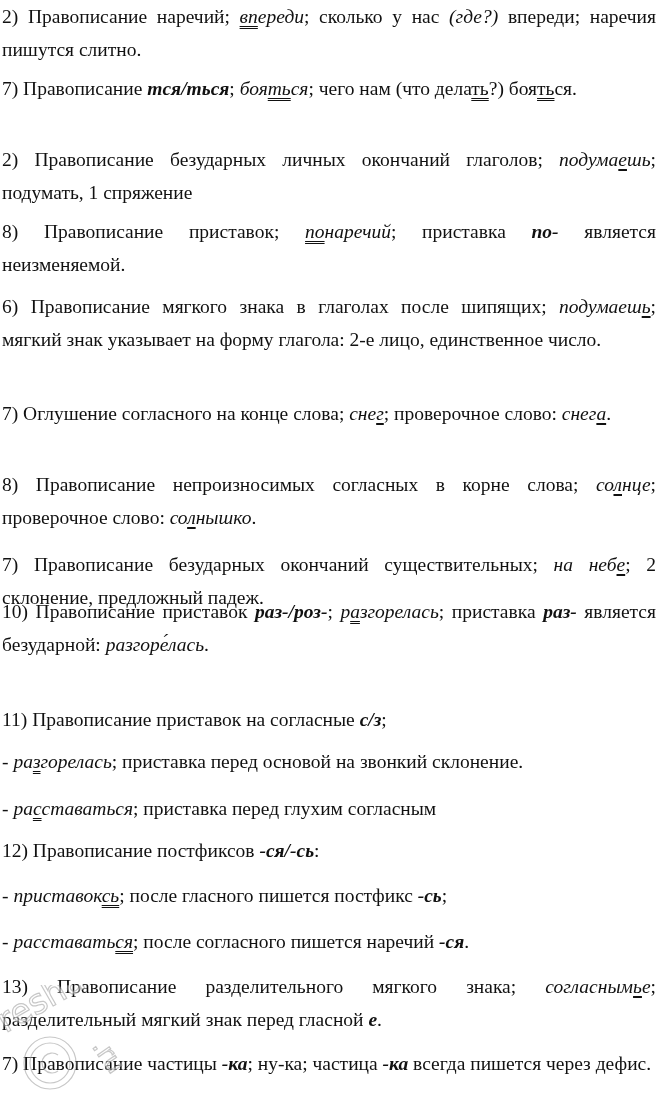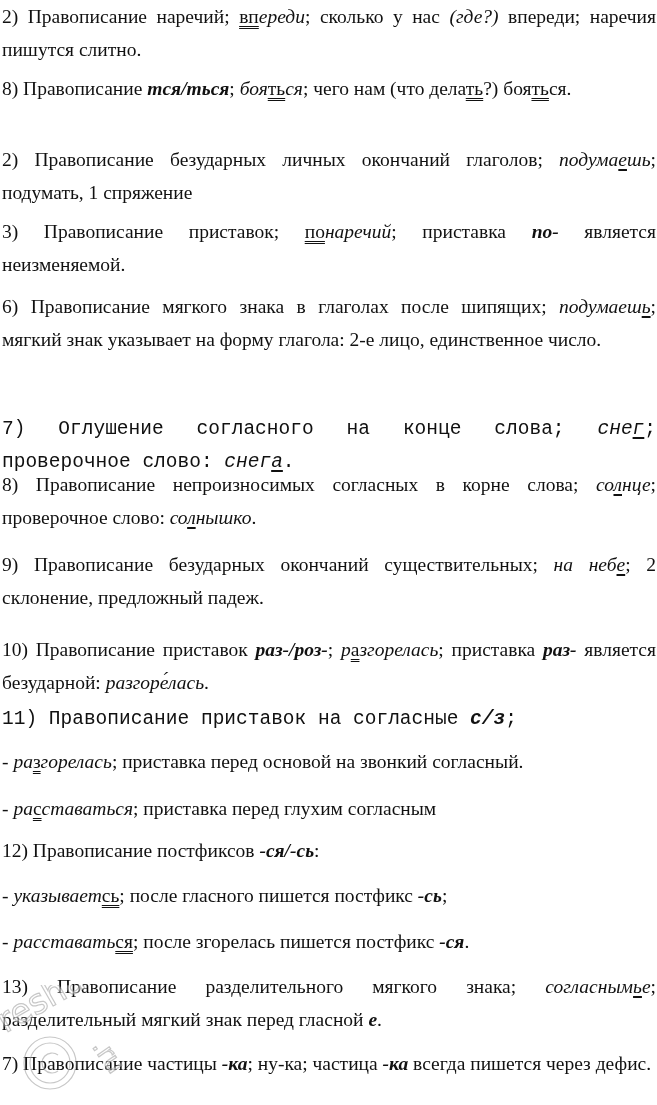--- a/index.html
+++ b/index.html
@@ -24,50 +24,50 @@
       text-align: justify;
       text-align-last: left;
       position: absolute;
       left: 0;
       width: 654px;
     }
     .seg-i { font-style: italic; margin-top: 37px; }
     .seg-b { font-weight: bold; font-style: italic; }
     .seg-uu { text-decoration: underline double; text-decoration-thickness: 1px; text-underline-offset: 3px; }
     .seg-iu { font-style: italic; text-decoration: underline; text-decoration-thickness: 1.5px; text-underline-offset: 3px; }
-    .seg-iuu { text-decoration: underline double; text-decoration-thickness: 1px; text-underline-offset: 3px; }
+    .seg-iuu { font-style: italic; text-decoration: underline double; text-decoration-thickness: 1px; text-underline-offset: 3px; }
     .watermark {
       position: absolute;
       left: 0px;
       top: 985px;
       width: 175px;
       height: 120px;
       pointer-events: none;
       opacity: 0.55;
     }
   </style>
 </head>
 <body>
 
 <div class="doc" id="doc">
     <p class="para" style="top: 0px;"><span>2) Правописание наречий; </span><span class="seg-iuu">вп</span><span class="seg-i">ереди</span><span>; сколько у нас </span><span class="seg-i">(где?)</span><span> впереди; наречия пишутся слитно.</span></p>
-    <p class="para" style="top: 72px;"><span>8) Правописание </span><span class="seg-b">тся/ться</span><span>; </span><span class="seg-i">боя</span><span class="seg-iuu">ть</span><span class="seg-i">ся</span><span>; чего нам (что дела</span><span class="seg-uu">ть</span><span>?) боя</span><span class="seg-uu">ть</span><span>ся.</span></p>
+    <p class="para" style="top: 72px;"><span>7) Правописание </span><span class="seg-b">тся/ться</span><span>; </span><span class="seg-i">боя</span><span class="seg-iuu">ть</span><span class="seg-i">ся</span><span>; чего нам (что дела</span><span class="seg-uu">ть</span><span>?) боя</span><span class="seg-uu">ть</span><span>ся.</span></p>
     <p class="para" style="top: 143px;"><span>2) Правописание безударных личных окончаний глаголов; </span><span class="seg-i">подума</span><span class="seg-iu">е</span><span class="seg-i">шь</span><span>; подумать, 1 спряжение</span></p>
-    <p class="para" style="top: 215px;"><span>3) Правописание приставок; </span><span class="seg-iuu">по</span><span class="seg-i">наречий</span><span>; приставка </span><span class="seg-b">по-</span><span> является неизменяемой.</span></p>
+    <p class="para" style="top: 215px;"><span>8) Правописание приставок; </span><span class="seg-iuu">по</span><span class="seg-i">наречий</span><span>; приставка </span><span class="seg-b">по-</span><span> является неизменяемой.</span></p>
     <p class="para" style="top: 290px;"><span>6) Правописание мягкого знака в глаголах после шипящих; </span><span class="seg-i">подумаеш</span><span class="seg-iu">ь</span><span>; мягкий знак указывает на форму глагола: 2-е лицо, единственное число.</span></p>
-    <p class="para" style="top: 413px; font-family: Liberation Mono, monospace;"><span>7) Оглушение согласного на конце слова; </span><span class="seg-i">сне</span><span class="seg-iu">г</span><span>; проверочное слово: </span><span class="seg-i">снег</span><span class="seg-iu">а</span><span>.</span></p>
+    <p class="para" style="top: 397px;"><span>7) Оглушение согласного на конце слова; </span><span class="seg-i">сне</span><span class="seg-iu">г</span><span>; проверочное слово: </span><span class="seg-i">снег</span><span class="seg-iu">а</span><span>.</span></p>
     <p class="para" style="top: 468px;"><span>8) Правописание непроизносимых согласных в корне слова; </span><span class="seg-i">со</span><span class="seg-iu">л</span><span class="seg-i">нце</span><span>; проверочное слово: </span><span class="seg-i">со</span><span class="seg-iu">л</span><span class="seg-i">нышко</span><span>.</span></p>
-    <p class="para" style="top: 548px;"><span>9) Правописание безударных окончаний существительных; </span><span class="seg-i">на неб</span><span class="seg-iu">е</span><span>; 2 склонение, предложный падеж.</span></p>
-    <p class="para" style="top: 633px;"><span>10) Правописание приставок </span><span class="seg-b">раз-/роз-</span><span>; </span><span class="seg-i">р</span><span class="seg-iuu">а</span><span class="seg-i">згорелась</span><span>; приставка </span><span class="seg-b">раз-</span><span> является безударной: </span><span class="seg-i">разгоре́лась</span><span>.</span></p>
-    <p class="para" style="top: 703px; font-family: Liberation Mono, monospace;"><span>11) Правописание приставок на согласные </span><span class="seg-b">с/з</span><span>;</span></p>
-    <p class="para" style="top: 745px;"><span>- </span><span class="seg-i">ра</span><span class="seg-iuu">з</span><span class="seg-i">горелась</span><span>; приставка перед основой на звонкий согласный.</span></p>
+    <p class="para" style="top: 548px;"><span>7) Правописание безударных окончаний существительных; </span><span class="seg-i">на неб</span><span class="seg-iu">е</span><span>; 2 склонение, предложный падеж.</span></p>
+    <p class="para" style="top: 595px;"><span>10) Правописание приставок </span><span class="seg-b">раз-/роз-</span><span>; </span><span class="seg-i">р</span><span class="seg-iuu">а</span><span class="seg-i">згорелась</span><span>; приставка </span><span class="seg-b">раз-</span><span> является безударной: </span><span class="seg-i">разгоре́лась</span><span>.</span></p>
+    <p class="para" style="top: 703px;"><span>11) Правописание приставок на согласные </span><span class="seg-b">с/з</span><span>;</span></p>
+    <p class="para" style="top: 745px;"><span>- </span><span class="seg-i">ра</span><span class="seg-iuu">з</span><span class="seg-i">горелась</span><span>; приставка перед основой на звонкий склонение.</span></p>
     <p class="para" style="top: 792px;"><span>- </span><span class="seg-i">ра</span><span class="seg-iuu">с</span><span class="seg-i">ставаться</span><span>; приставка перед глухим согласным</span></p>
     <p class="para" style="top: 834px;"><span>12) Правописание постфиксов </span><span class="seg-b">-ся/-сь</span><span>:</span></p>
-    <p class="para" style="top: 879px;"><span>- </span><span class="seg-i">указывает</span><span class="seg-iuu">сь</span><span>; после гласного пишется постфикс </span><span class="seg-b">-сь</span><span>;</span></p>
-    <p class="para" style="top: 925px;"><span>- </span><span class="seg-i">расставать</span><span class="seg-iuu">ся</span><span>; после згорелась пишется постфикс </span><span class="seg-b">-ся</span><span>.</span></p>
+    <p class="para" style="top: 879px;"><span>- </span><span class="seg-i">приставок</span><span class="seg-iuu">сь</span><span>; после гласного пишется постфикс </span><span class="seg-b">-сь</span><span>;</span></p>
+    <p class="para" style="top: 925px;"><span>- </span><span class="seg-i">расставать</span><span class="seg-iuu">ся</span><span>; после согласного пишется наречий </span><span class="seg-b">-ся</span><span>.</span></p>
     <p class="para" style="top: 970px;"><span>13) Правописание разделительного мягкого знака; </span><span class="seg-i">согласным</span><span class="seg-iu">ь</span><span class="seg-i">е</span><span>; разделительный мягкий знак перед гласной </span><span class="seg-b">е</span><span>.</span></p>
     <p class="para" style="top: 1047px;"><span>7) Правописание частицы </span><span class="seg-b">-ка</span><span>; ну-ка; частица </span><span class="seg-b">-ка</span><span> всегда пишется через дефис.</span></p>
   </div>
 
 <div class="watermark">
   <svg width="175" height="120" viewBox="0 0 175 120">
     <g fill="none" stroke="#9a9a9a" stroke-width="1.2">
       <text x="6" y="30" font-family="DejaVu Sans, sans-serif" font-size="34" transform="rotate(-30 40 40)" fill="#ffffff" stroke="#9a9a9a">reshak.ru</text>
       <circle cx="50" cy="78" r="26"></circle>
       <circle cx="50" cy="78" r="20"></circle>

